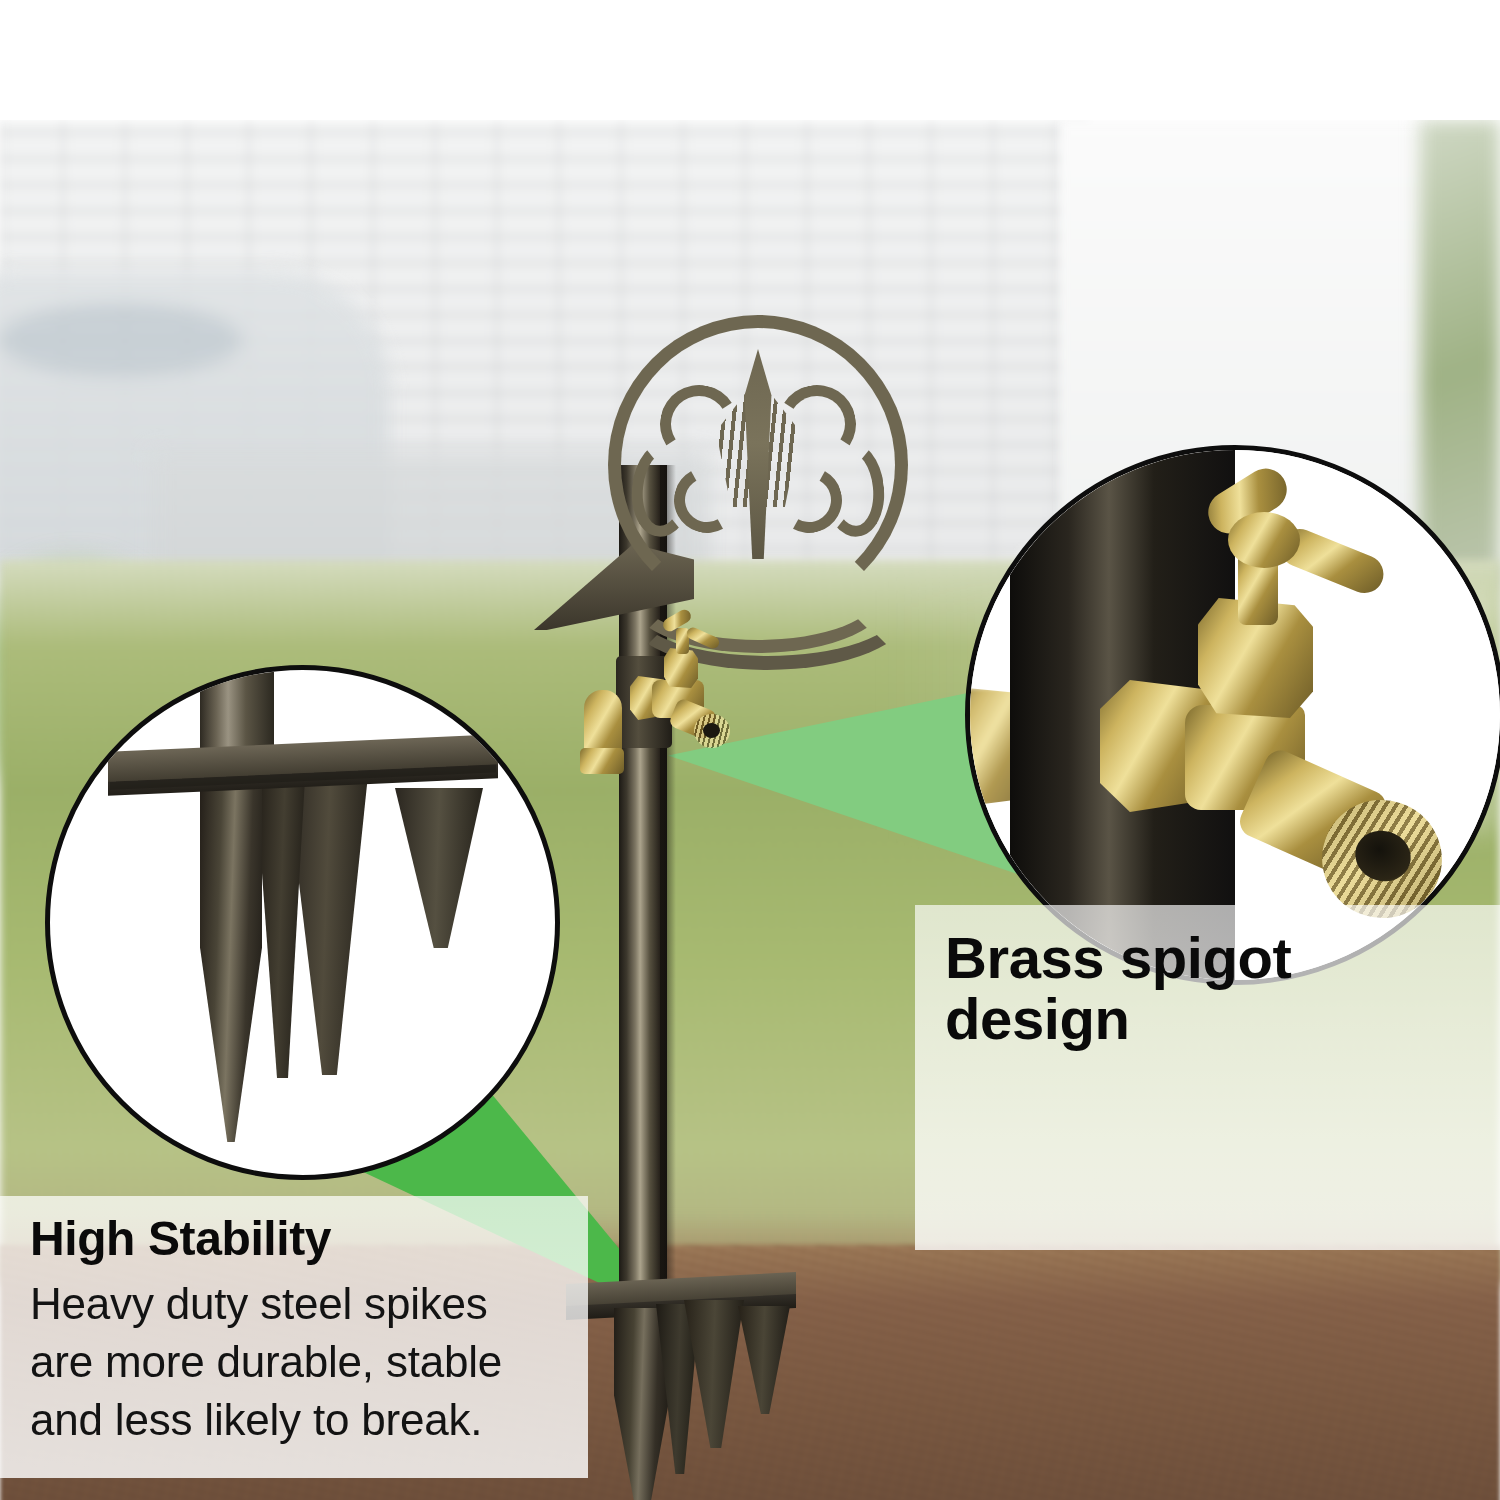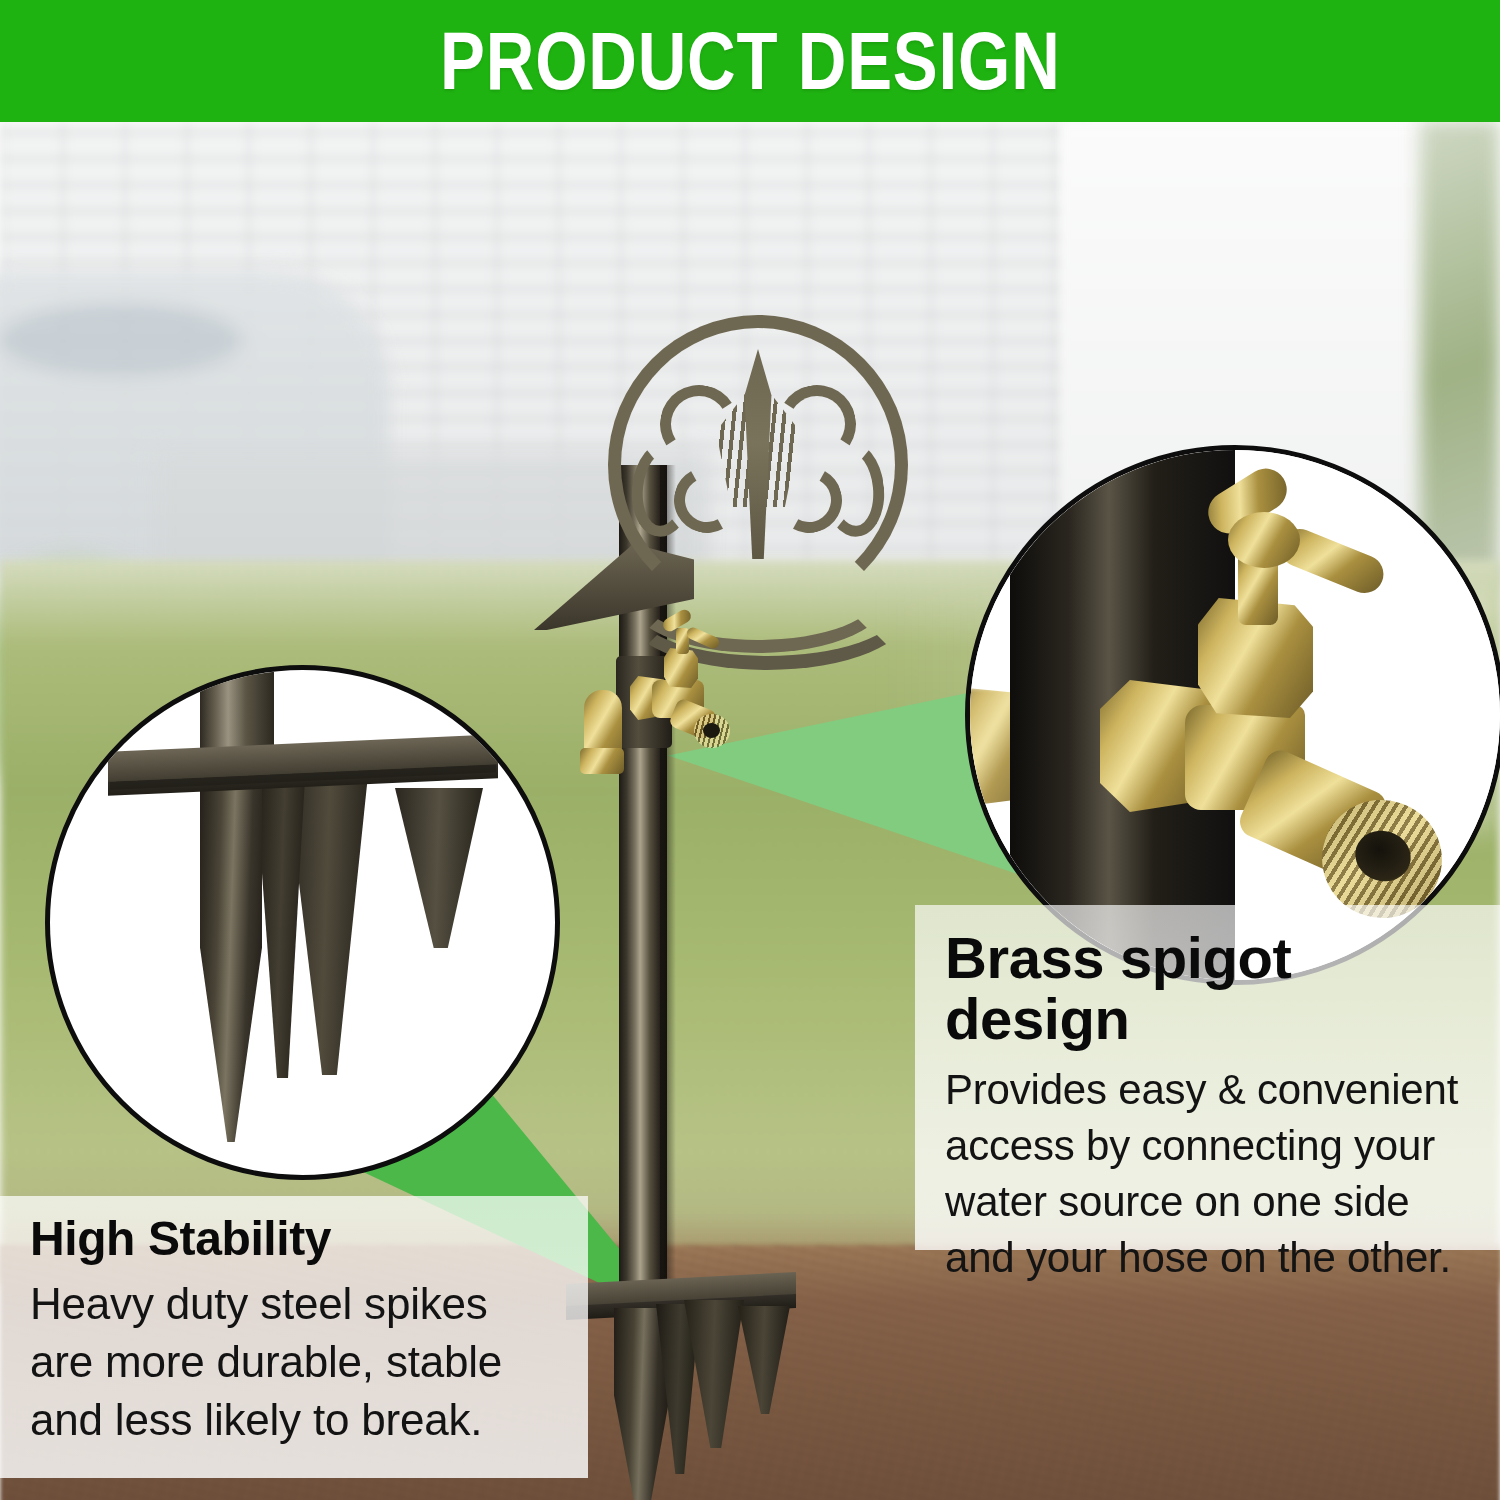--- a/index.html
+++ b/index.html
@@ -365,23 +365,20 @@
     font-size:44px;line-height:1.32;letter-spacing:-.2px;
   }
   #panel-spigot h2{font-size:58px;margin-bottom:12px;}
   #panel-spigot p{font-size:42px;line-height:1.33;}
 </style>
 </head>
 <body>
 
 <div id="stage">
 
-  <div class="banner">
-    <div class="banner-title">PRODUCT DESIGN</div>
-  </div>
 
   <div class="scene">
 
     <div class="bg-wall"></div>
     <div class="bg-wall-right"></div>
     <div class="bg-foliage"></div>
     <div class="bg-chair"></div>
     <div class="bg-chair2"></div>
     <div class="bg-plant"></div>
     <div class="bg-step"></div>
@@ -463,16 +460,15 @@
 
   </div>
 
   <div class="panel" id="panel-stability">
     <h2>High Stability</h2>
     <p>Heavy duty steel spikes are more durable, stable and less likely to break.</p>
   </div>
 
   <div class="panel" id="panel-spigot">
     <h2>Brass spigot design</h2>
-    <p>Provides easy &amp; convenient access by connecting your water source on one side and your hose on the other.</p>
   </div>
 
 </div>
 
 </body></html>

